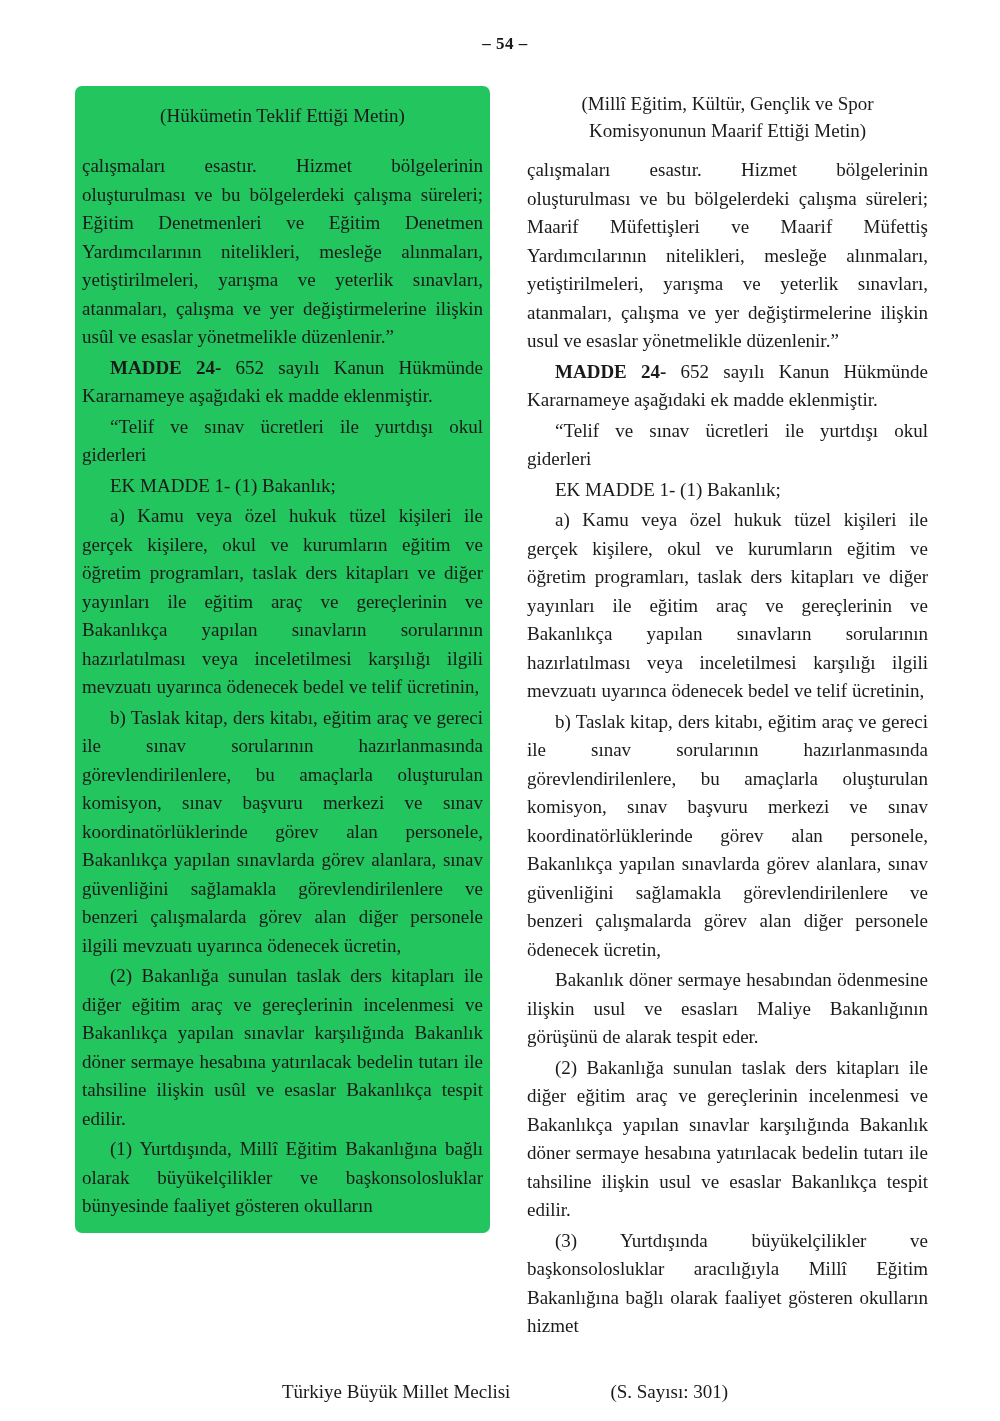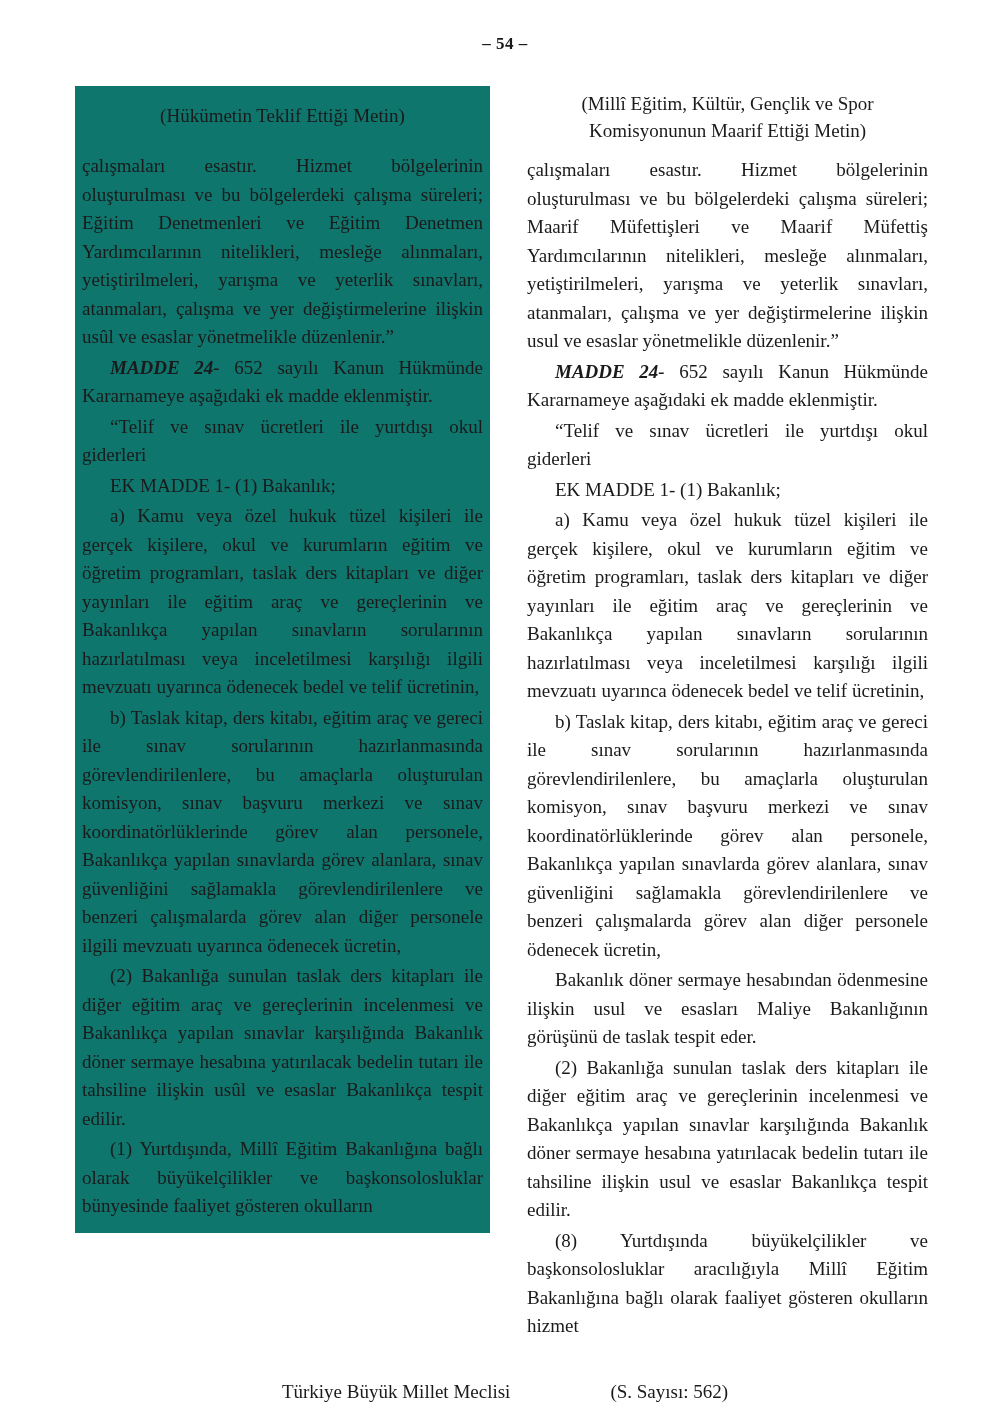--- a/index.html
+++ b/index.html
@@ -45,40 +45,40 @@
     line-height: 27px;
   }
   .col-body {
     padding: 2px 5px 10px 5px;
   }
   .para {
     text-align: justify;
     margin: 2px;
   }
   .para.indent { text-indent: 28px; }
-  .para b { font-weight: bold; font-style: italic; }
+  .para b { font-weight: bold; }
   .footer {
     margin-top: auto;
     display: flex;
     justify-content: center;
     gap: 100px;
     font-size: 19px;
     padding-top: 28px;
   }
 </style>
 </head>
 <body style="color: rgb(26, 26, 26);">
 
 <div class="page" style="background: rgb(255, 255, 255);">
 
   <div class="page-number">– 54 –</div>
 
   <div class="columns">
 
-    <div class="column left" style="background: #0f766e;">
+    <div class="column left" style="background: #22c55e; border-radius: 7px;">
       <div class="col-header">(Hükümetin Teklif Ettiği Metin)</div>
       <div class="col-body">
           <p class="para">çalışmaları esastır. Hizmet bölgelerinin oluşturulması ve bu bölgelerdeki çalışma süreleri; Eğitim Denetmenleri ve Eğitim Denetmen Yardımcılarının nitelikleri, mesleğe alınmaları, yetiştirilmeleri, yarışma ve yeterlik sınavları, atanmaları, çalışma ve yer değiştirmelerine ilişkin usûl ve esaslar yönetmelikle düzenlenir.”</p>
           <p class="para indent"><b>MADDE 24-</b> 652 sayılı Kanun Hükmünde Kararnameye aşağıdaki ek madde eklenmiştir.</p>
           <p class="para indent">“Telif ve sınav ücretleri ile yurtdışı okul giderleri</p>
           <p class="para indent">EK MADDE 1- (1) Bakanlık;</p>
           <p class="para indent">a) Kamu veya özel hukuk tüzel kişileri ile gerçek kişilere, okul ve kurumların eğitim ve öğretim programları, taslak ders kitapları ve diğer yayınları ile eğitim araç ve gereçlerinin ve Bakanlıkça yapılan sınavların sorularının hazırlatılması veya inceletilmesi karşılığı ilgili mevzuatı uyarınca ödenecek bedel ve telif ücretinin,</p>
           <p class="para indent">b) Taslak kitap, ders kitabı, eğitim araç ve gereci ile sınav sorularının hazırlanmasında görevlendirilenlere, bu amaçlarla oluşturulan komisyon, sınav başvuru merkezi ve sınav koordinatörlüklerinde görev alan personele, Bakanlıkça yapılan sınavlarda görev alanlara, sınav güvenliğini sağlamakla görevlendirilenlere ve benzeri çalışmalarda görev alan diğer personele ilgili mevzuatı uyarınca ödenecek ücretin,</p>
           <p class="para indent">(2) Bakanlığa sunulan taslak ders kitapları ile diğer eğitim araç ve gereçlerinin incelenmesi ve Bakanlıkça yapılan sınavlar karşılığında Bakanlık döner sermaye hesabına yatırılacak bedelin tutarı ile tahsiline ilişkin usûl ve esaslar Bakanlıkça tespit edilir.</p>
           <p class="para indent">(1) Yurtdışında, Millî Eğitim Bakanlığına bağlı olarak büyükelçilikler ve başkonsolosluklar bünyesinde faaliyet gösteren okulların</p>
@@ -87,26 +87,26 @@
 
     <div class="column right">
       <div class="col-header">(Millî Eğitim, Kültür, Gençlik ve Spor Komisyonunun Maarif Ettiği Metin)</div>
       <div class="col-body">
           <p class="para">çalışmaları esastır. Hizmet bölgelerinin oluşturulması ve bu bölgelerdeki çalışma süreleri; Maarif Müfettişleri ve Maarif Müfettiş Yardımcılarının nitelikleri, mesleğe alınmaları, yetiştirilmeleri, yarışma ve yeterlik sınavları, atanmaları, çalışma ve yer değiştirmelerine ilişkin usul ve esaslar yönetmelikle düzenlenir.”</p>
           <p class="para indent"><b>MADDE 24-</b> 652 sayılı Kanun Hükmünde Kararnameye aşağıdaki ek madde eklenmiştir.</p>
           <p class="para indent">“Telif ve sınav ücretleri ile yurtdışı okul giderleri</p>
           <p class="para indent">EK MADDE 1- (1) Bakanlık;</p>
           <p class="para indent">a) Kamu veya özel hukuk tüzel kişileri ile gerçek kişilere, okul ve kurumların eğitim ve öğretim programları, taslak ders kitapları ve diğer yayınları ile eğitim araç ve gereçlerinin ve Bakanlıkça yapılan sınavların sorularının hazırlatılması veya inceletilmesi karşılığı ilgili mevzuatı uyarınca ödenecek bedel ve telif ücretinin,</p>
           <p class="para indent">b) Taslak kitap, ders kitabı, eğitim araç ve gereci ile sınav sorularının hazırlanmasında görevlendirilenlere, bu amaçlarla oluşturulan komisyon, sınav başvuru merkezi ve sınav koordinatörlüklerinde görev alan personele, Bakanlıkça yapılan sınavlarda görev alanlara, sınav güvenliğini sağlamakla görevlendirilenlere ve benzeri çalışmalarda görev alan diğer personele ödenecek ücretin,</p>
-          <p class="para indent">Bakanlık döner sermaye hesabından ödenmesine ilişkin usul ve esasları Maliye Bakanlığının görüşünü de taslak tespit eder.</p>
+          <p class="para indent">Bakanlık döner sermaye hesabından ödenmesine ilişkin usul ve esasları Maliye Bakanlığının görüşünü de alarak tespit eder.</p>
           <p class="para indent">(2) Bakanlığa sunulan taslak ders kitapları ile diğer eğitim araç ve gereçlerinin incelenmesi ve Bakanlıkça yapılan sınavlar karşılığında Bakanlık döner sermaye hesabına yatırılacak bedelin tutarı ile tahsiline ilişkin usul ve esaslar Bakanlıkça tespit edilir.</p>
-          <p class="para indent">(8) Yurtdışında büyükelçilikler ve başkonsolosluklar aracılığıyla Millî Eğitim Bakanlığına bağlı olarak faaliyet gösteren okulların hizmet</p>
+          <p class="para indent">(3) Yurtdışında büyükelçilikler ve başkonsolosluklar aracılığıyla Millî Eğitim Bakanlığına bağlı olarak faaliyet gösteren okulların hizmet</p>
         </div>
     </div>
 
   </div>
 
   <div class="footer">
     <span>Türkiye Büyük Millet Meclisi</span>
-    <span>(S. Sayısı: 562)</span>
+    <span>(S. Sayısı: 301)</span>
   </div>
 
 </div>
 
 </body></html>

